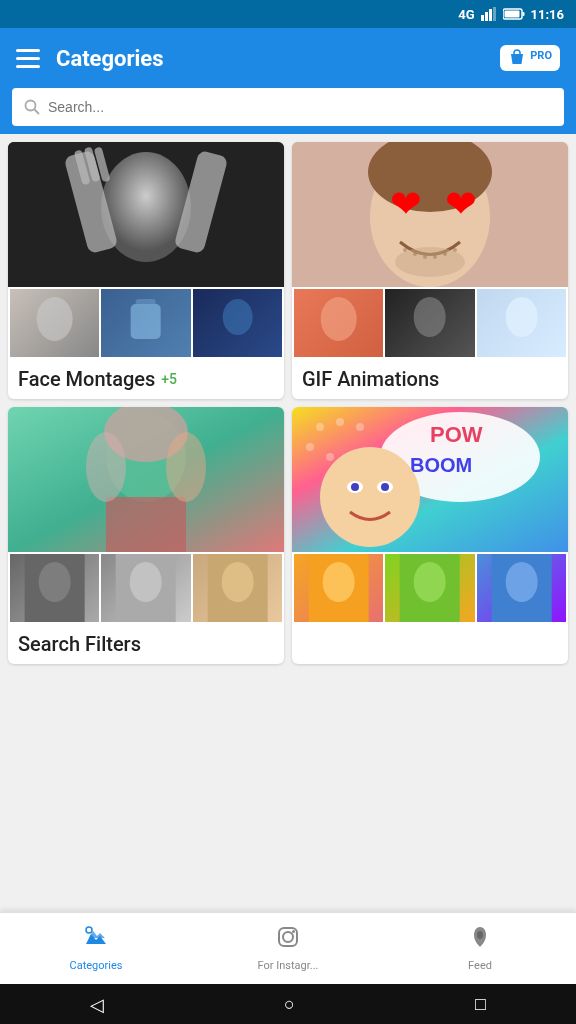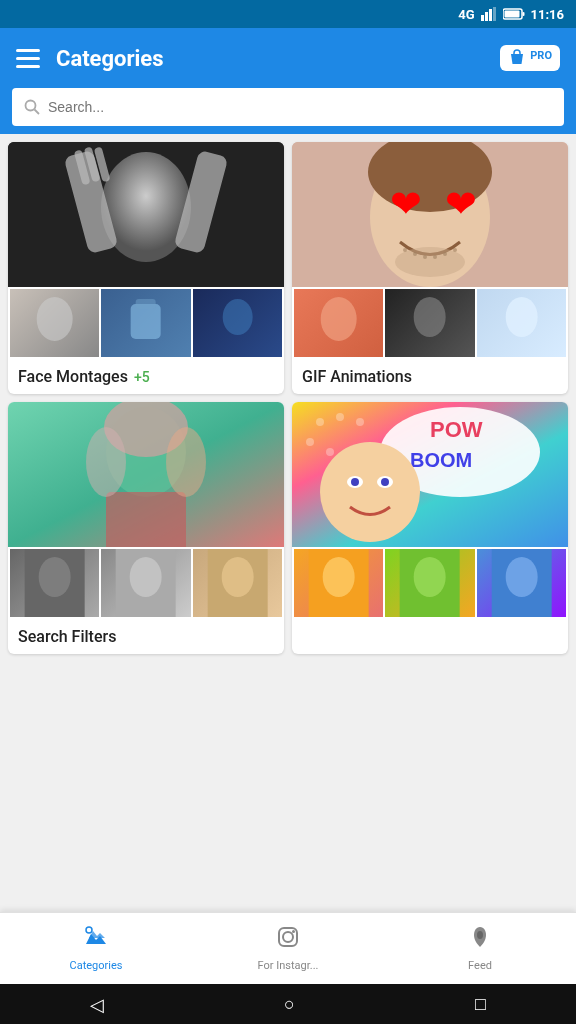--- a/index.html
+++ b/index.html
@@ -132,21 +132,21 @@
       height: 68px;
       overflow: hidden;
     }
     .card-label-row {
       padding: 8px 10px;
       display: flex;
       align-items: center;
       gap: 6px;
     }
     .card-label {
-      font-size: 16px;
+      font-size: 20px;
       font-weight: 500;
       color: #222;
     }
     .card-count {
       font-size: 14px;
       color: #4CAF50;
       font-weight: 500;
     }
 
     

